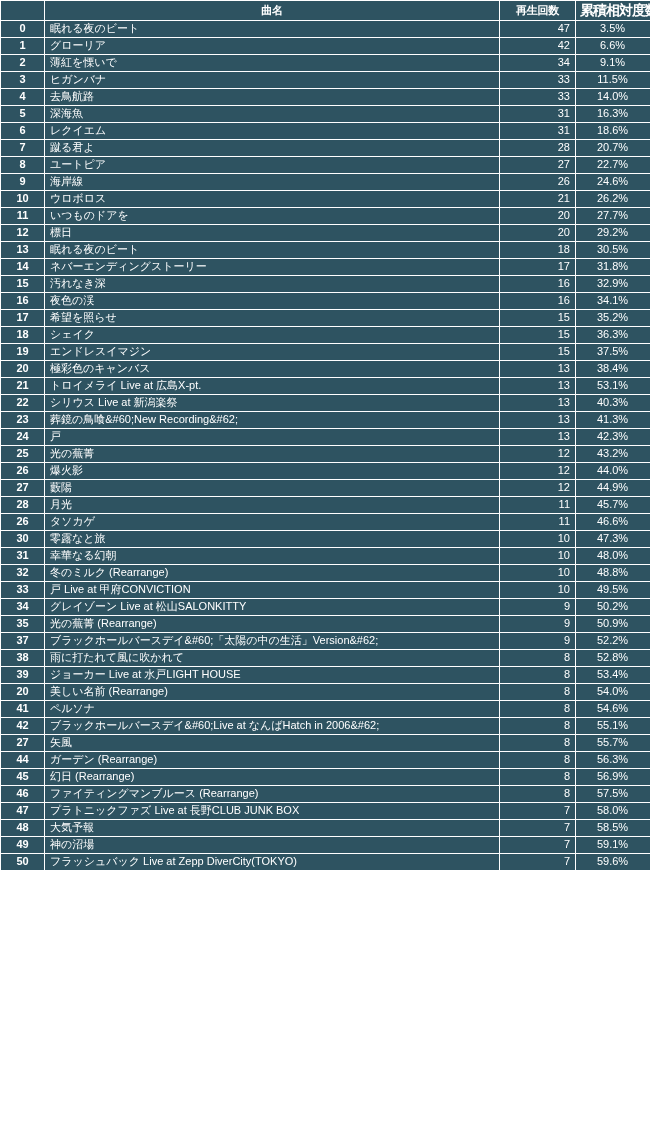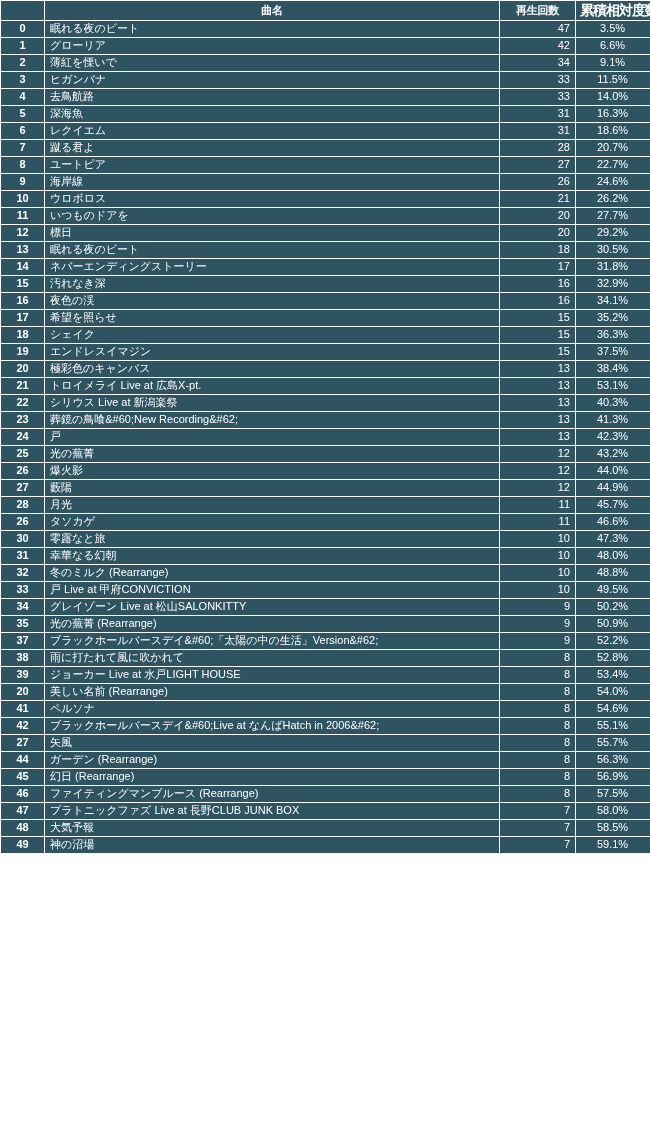--- a/index.html
+++ b/index.html
@@ -377,15 +377,21 @@
           <td class="title">大気予報</td>
           <td class="plays">7</td>
           <td class="cum">58.5%</td>
         </tr>
         <tr>
           <td class="idx">49</td>
           <td class="title">神の沼場</td>
           <td class="plays">7</td>
           <td class="cum">59.1%</td>
         </tr>
+        <tr>
+          <td class="idx">50</td>
+          <td class="title">フラッシュバック Live at Zepp DiverCity(TOKYO)</td>
+          <td class="plays">7</td>
+          <td class="cum">59.6%</td>
+        </tr>
       </tbody>
   </table>
 </div>
 
 </body></html>

